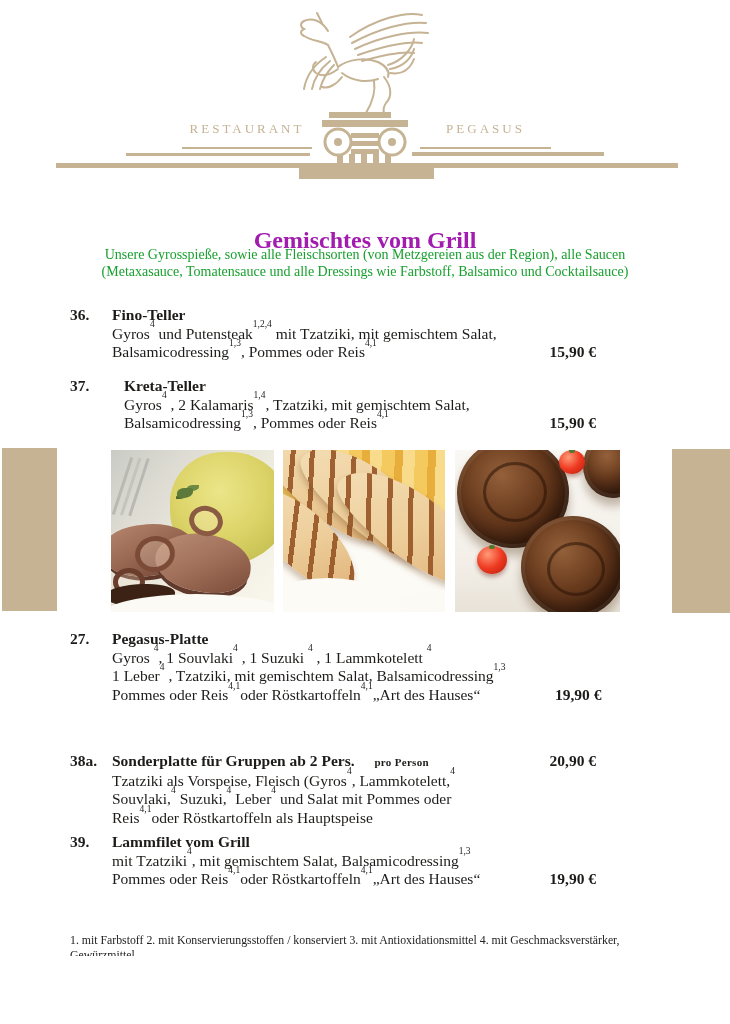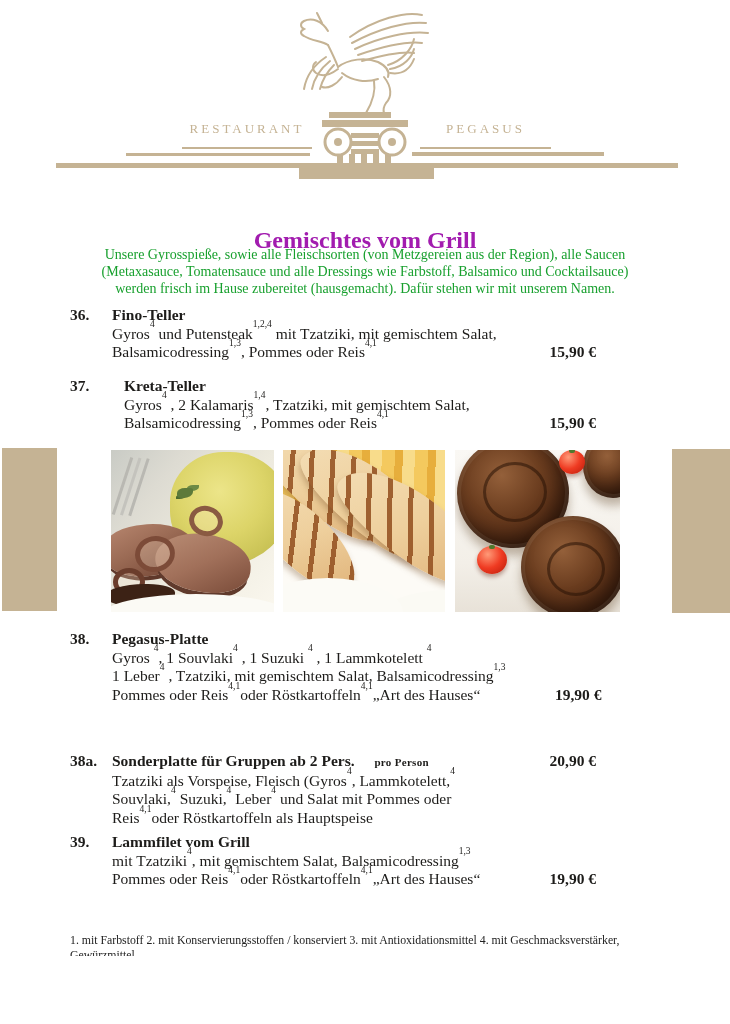--- a/index.html
+++ b/index.html
@@ -158,21 +158,20 @@
   <div class="brand-underline" style="left:420px;top:147px;width:131px;"></div>
   <div class="line-mid" style="left:126px;top:153px;width:184px;height:3px;"></div>
   <div class="line-mid" style="left:412px;top:152px;width:192px;height:4px;"></div>
   <div class="line-thick"></div>
   <div class="plinth"></div>
 
   <h1 class="section-title">Gemischtes vom Grill</h1>
   <div class="intro">
     <div>Unsere Gyrosspieße, sowie alle Fleischsorten (von Metzgereien aus der Region), alle Saucen</div>
     <div>(Metaxasauce, Tomatensauce und alle Dressings wie Farbstoff, Balsamico und Cocktailsauce)</div>
-    <div>werden frisch im Hause zubereitet (hausgemacht). Dafür stehen wir mit unserem Namen.</div>
   </div>
 
   <div class="menu-item" style="top:306px;">
     <div class="num">36.</div>
     <div class="content">
       <div class="item-title">Fino-Teller</div>
       <div class="line">Gyros<sup>4</sup> und Putensteak<sup>1,2,4</sup> mit Tzatziki, mit gemischtem Salat,</div>
       <div class="line">Balsamicodressing<sup>1,3</sup>, Pommes oder Reis<sup>4,1</sup></div>
     </div>
     <div class="price price-bottom">15,90 €</div>
@@ -219,21 +218,21 @@
     <div class="ph tomato t1"></div>
     <div class="ph stem s1"></div>
     <div class="ph tomato t2"></div>
     <div class="ph stem s2"></div>
   </div>
 
   <div class="bar bar-left"></div>
   <div class="bar bar-right"></div>
 
   <div class="menu-item" style="top:630px;">
-    <div class="num">38.</div>
+    <div class="num">27.</div>
     <div class="content">
       <div class="item-title">Pegasus-Platte</div>
       <div class="line">Gyros <sup>4</sup>, 1 Souvlaki<sup>4</sup> , 1 Suzuki <sup>4</sup> , 1 Lammkotelett <sup>4</sup></div>
       <div class="line">1 Leber<sup>4</sup> , Tzatziki, mit gemischtem Salat, Balsamicodressing<sup>1,3</sup></div>
       <div class="line">Pommes oder Reis<sup>4,1</sup>oder Röstkartoffeln<sup>4,1</sup>„Art des Hauses“</div>
     </div>
     <div class="price price-bottom">19,90 €</div>
   </div>
 
   <div class="menu-item" style="top:752px;">

